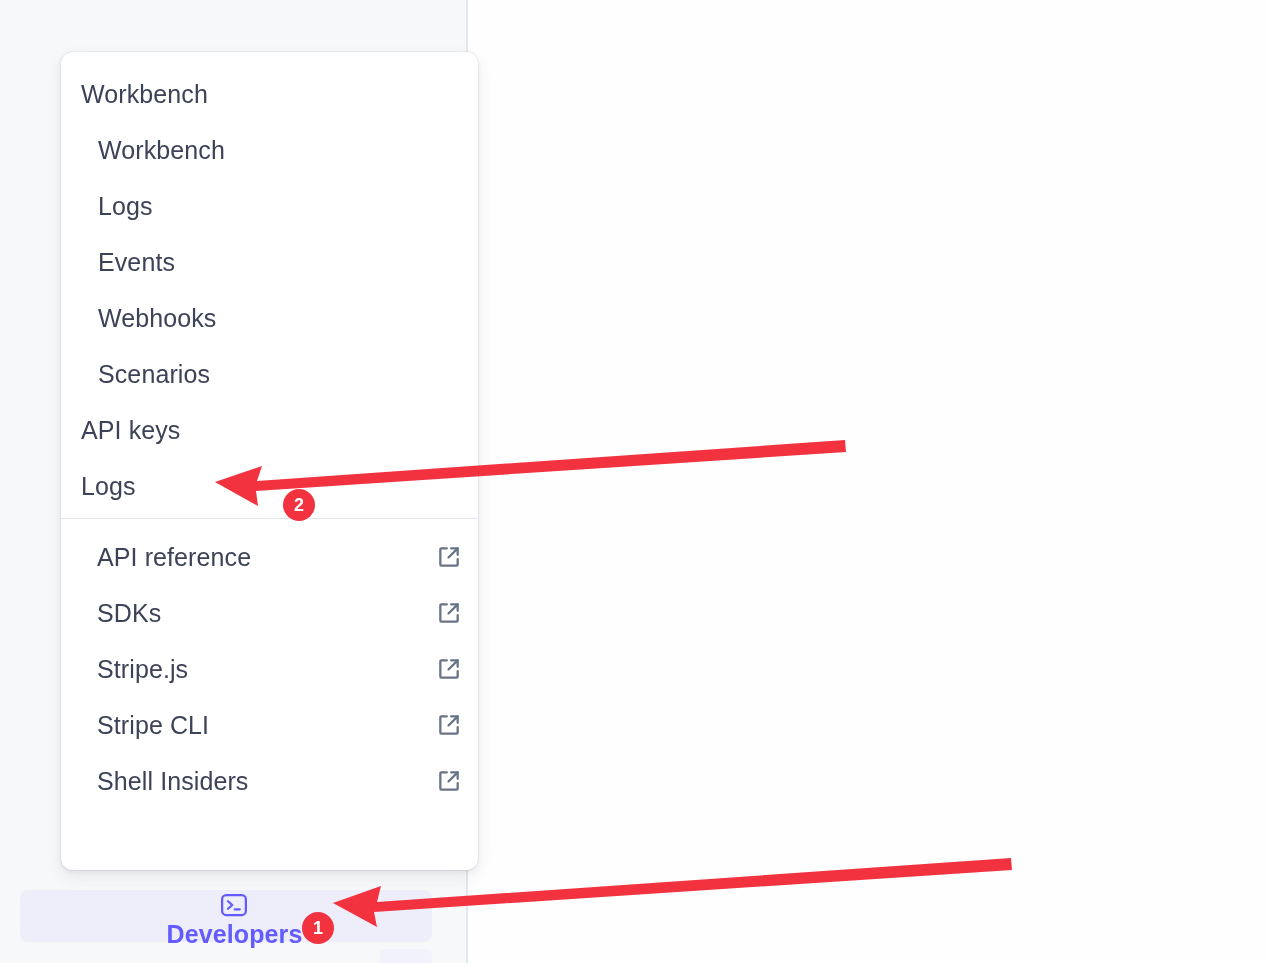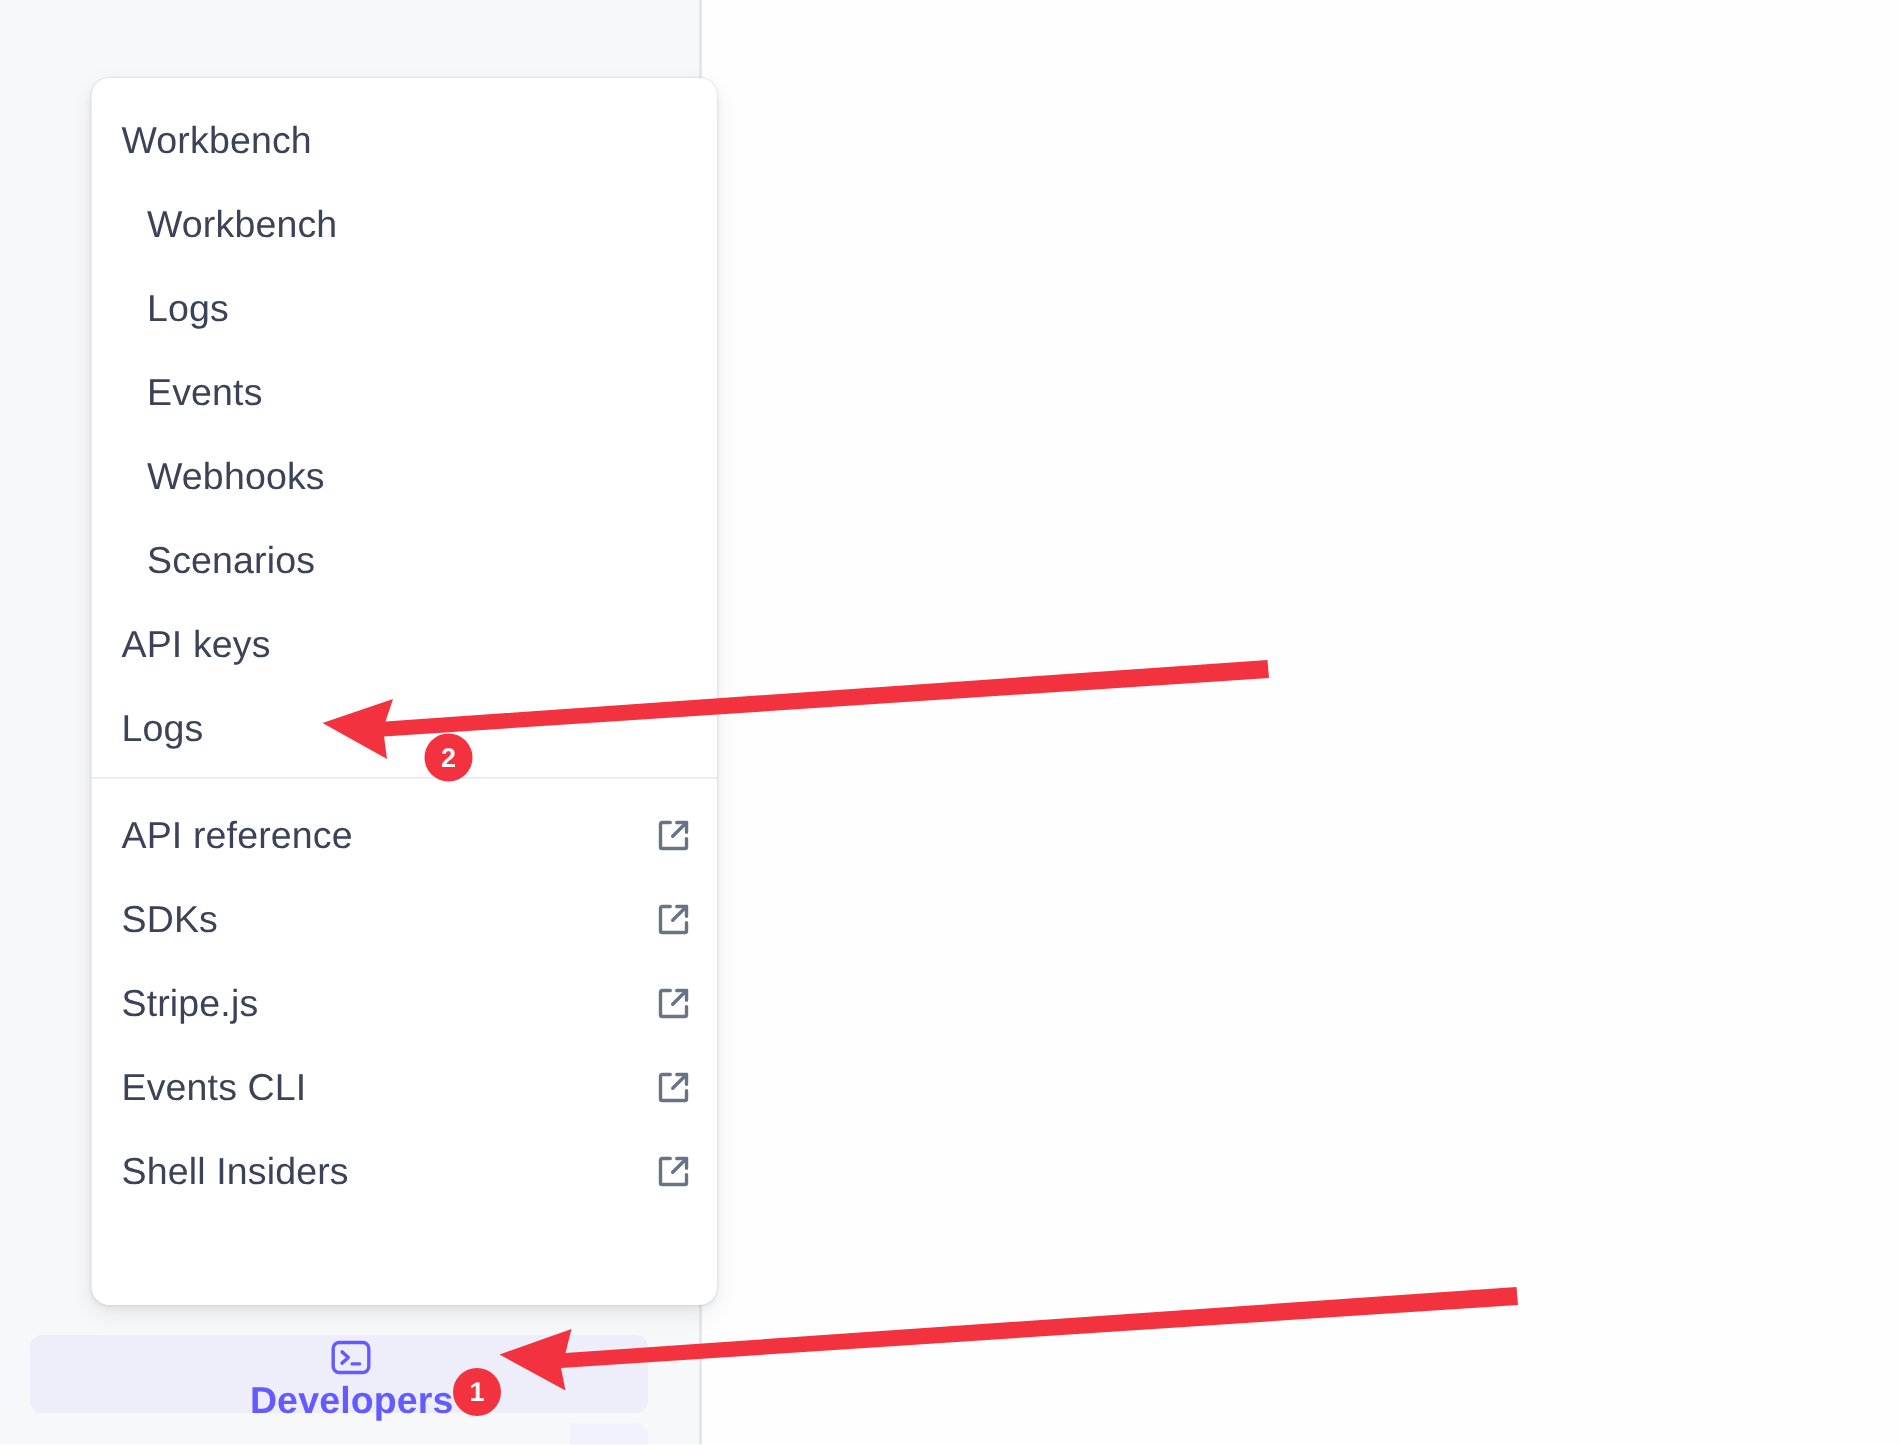--- a/index.html
+++ b/index.html
@@ -88,21 +88,21 @@
   }
 
   .section-bottom {
     padding-top: 10px;
   }
   .link-row {
     height: 56px;
     display: flex;
     align-items: center;
     justify-content: space-between;
-    padding: 0 16px 0 20px;
+    padding: 0 16px 0 36px;
     box-sizing: border-box;
     cursor: default;
   }
   .link-row .label {
     font-size: 25px;
     color: #3c4257;
     letter-spacing: .1px;
     white-space: nowrap;
   }
   .ext-icon {
@@ -245,21 +245,21 @@
       <span class="label">Stripe.js</span>
       <span class="ext-icon">
         <svg viewBox="0 0 24 24" width="26" height="26" fill="none" stroke="#697386" stroke-width="2.1" stroke-linecap="round" stroke-linejoin="round">
           <path d="M10 4 H5 a1 1 0 0 0 -1 1 v14 a1 1 0 0 0 1 1 h14 a1 1 0 0 0 1 -1 v-5"></path>
           <path d="M14 4 h6 v6"></path>
           <path d="M20 4 L11.5 12.5"></path>
         </svg>
       </span>
     </div>
     <div class="link-row">
-      <span class="label">Events CLI</span>
+      <span class="label">Stripe CLI</span>
       <span class="ext-icon">
         <svg viewBox="0 0 24 24" width="26" height="26" fill="none" stroke="#697386" stroke-width="2.1" stroke-linecap="round" stroke-linejoin="round">
           <path d="M10 4 H5 a1 1 0 0 0 -1 1 v14 a1 1 0 0 0 1 1 h14 a1 1 0 0 0 1 -1 v-5"></path>
           <path d="M14 4 h6 v6"></path>
           <path d="M20 4 L11.5 12.5"></path>
         </svg>
       </span>
     </div>
     <div class="link-row">
       <span class="label">Shell Insiders</span>

